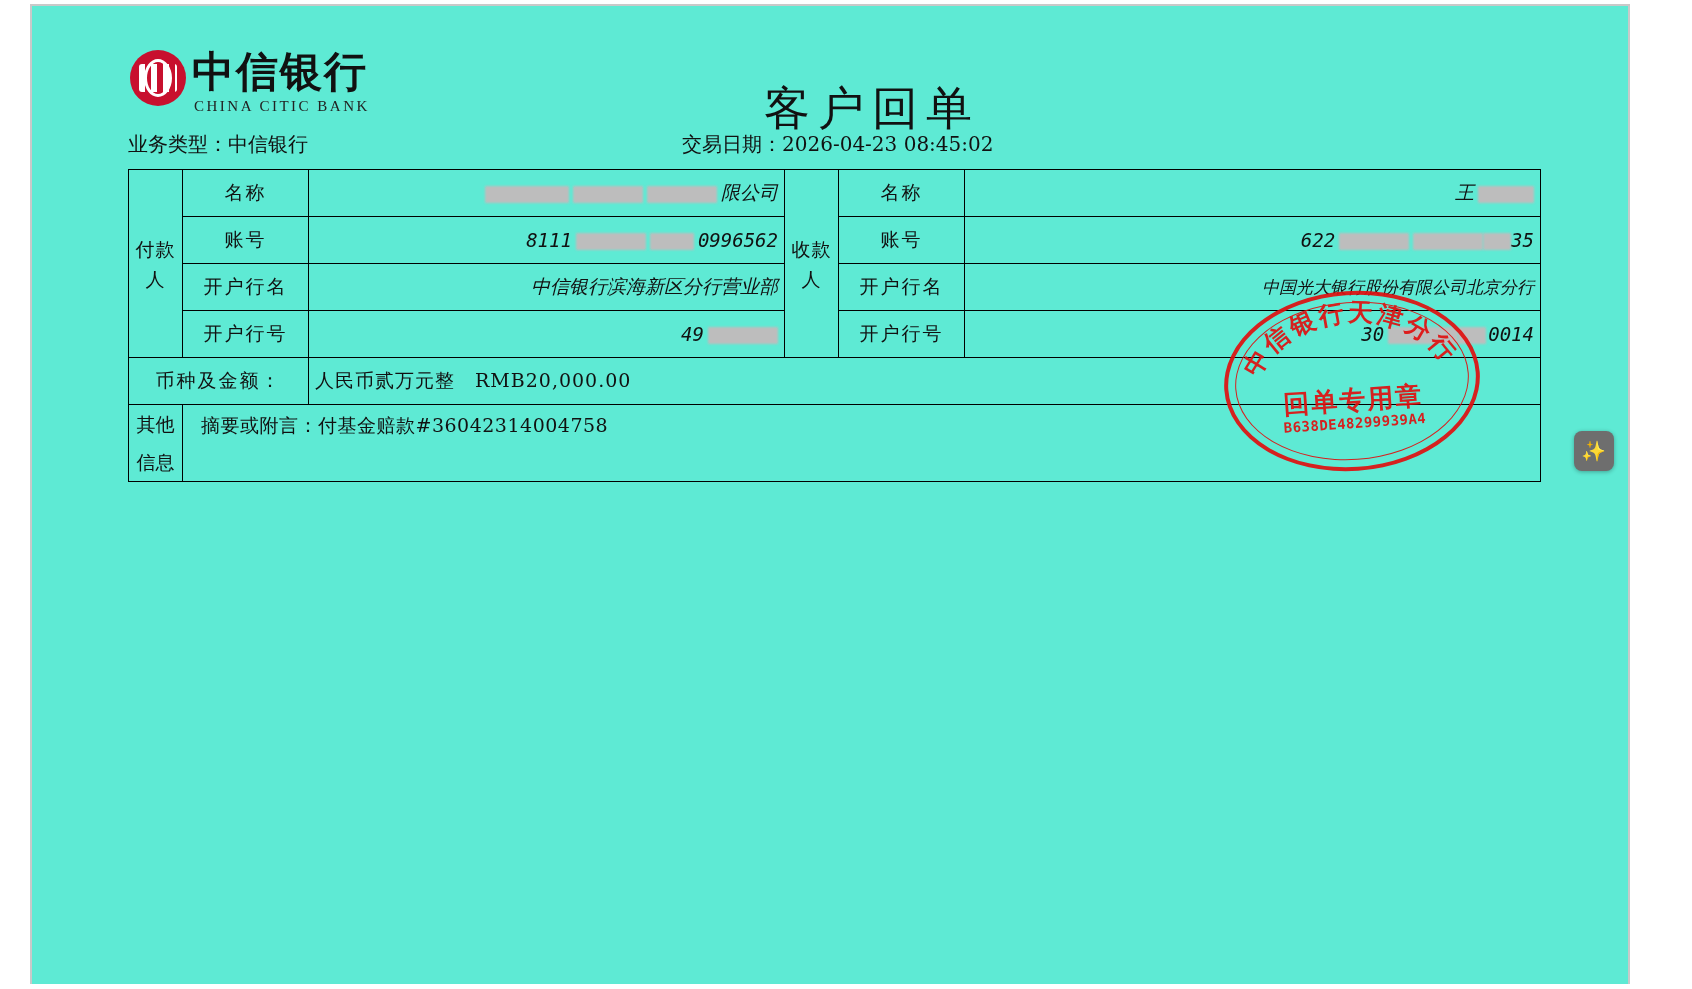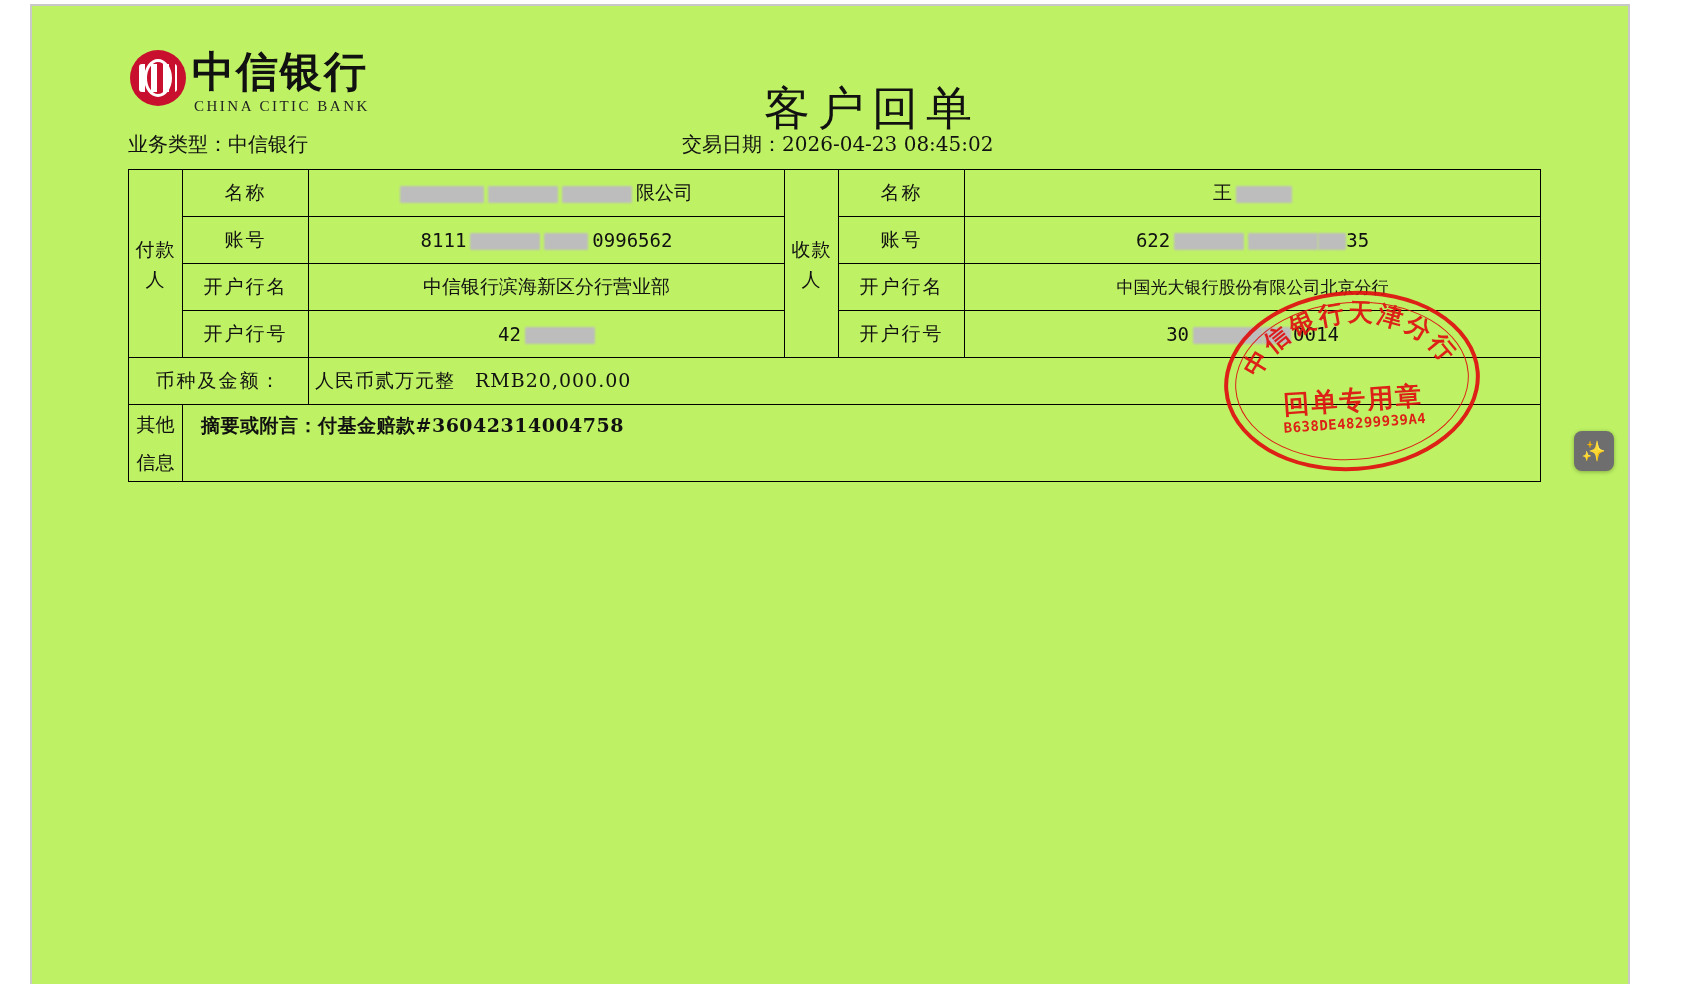--- a/index.html
+++ b/index.html
@@ -21,21 +21,21 @@
   
   .viewport {
     position: absolute;
     left: 30px;
     top: 4px;
     width: 1600px;
     height: 980px;
     border-left: 2px solid #c9c9c9;
     border-top: 2px solid #c9c9c9;
     border-right: 2px solid #c9c9c9;
-    background: #bef264;
+    background: #5eead4;
     box-sizing: border-box;
   }
   .doc {
     position: absolute;
     left: 60px;
     top: 20px;
     width: 1480px;
     height: 880px;
   }
 
@@ -141,24 +141,25 @@
     line-height: 30px;
     letter-spacing: 1px;
   }
   .field-label {
     width: 126px;
     text-align: center;
     font-size: 19px;
     letter-spacing: 2px;
   }
   .field-value {
-    text-align: center;
+    text-align: right;
     padding-left: 10px;
     font-family: "DejaVu Sans Mono", monospace;
     font-size: 17px;
+    font-style: italic;
   }
   .field-value.cn {
     font-family: "DejaVu Serif", serif;
     font-size: 19px;
   }
   .field-value.small {
     font-size: 17px;
     font-family: "DejaVu Serif", serif;
   }
   .amount-label {
@@ -183,21 +184,20 @@
     vertical-align: top;
     position: relative;
     height: 390px;
     padding: 0;
   }
   .memo {
     padding: 8px 0 0 12px;
     font-family: "DejaVu Serif", serif;
     font-size: 19px;
     letter-spacing: 0.5px;
-    font-weight: bold;
   }
 
   
   .seal {
     position: absolute;
     right: 60px;
     bottom: 10px;
     width: 248px;
     height: 172px;
     border: 4px solid #e01010;
@@ -363,21 +363,21 @@
           </tr>
           <tr>
             <td class="field-label">开户行名</td>
             <td class="field-value cn">中信银行滨海新区分行营业部</td>
             <td class="field-label">开户行名</td>
             <td class="field-value small">中国光大银行股份有限公司北京分行</td>
           </tr>
           <tr>
             <td class="field-label">开户行号</td>
             <td class="field-value">
-              <span>42</span><span class="redact r4"></span>
+              <span>49</span><span class="redact r4"></span>
             </td>
             <td class="field-label">开户行号</td>
             <td class="field-value">
               <span>30</span><span class="redact r4"></span><span class="redact r1"></span><span style="margin-left:2px">0014</span>
             </td>
           </tr>
           <tr>
             <td class="amount-label" colspan="2">币种及金额：</td>
             <td class="amount-value" colspan="4">人民币贰万元整　RMB20,000.00</td>
           </tr>

